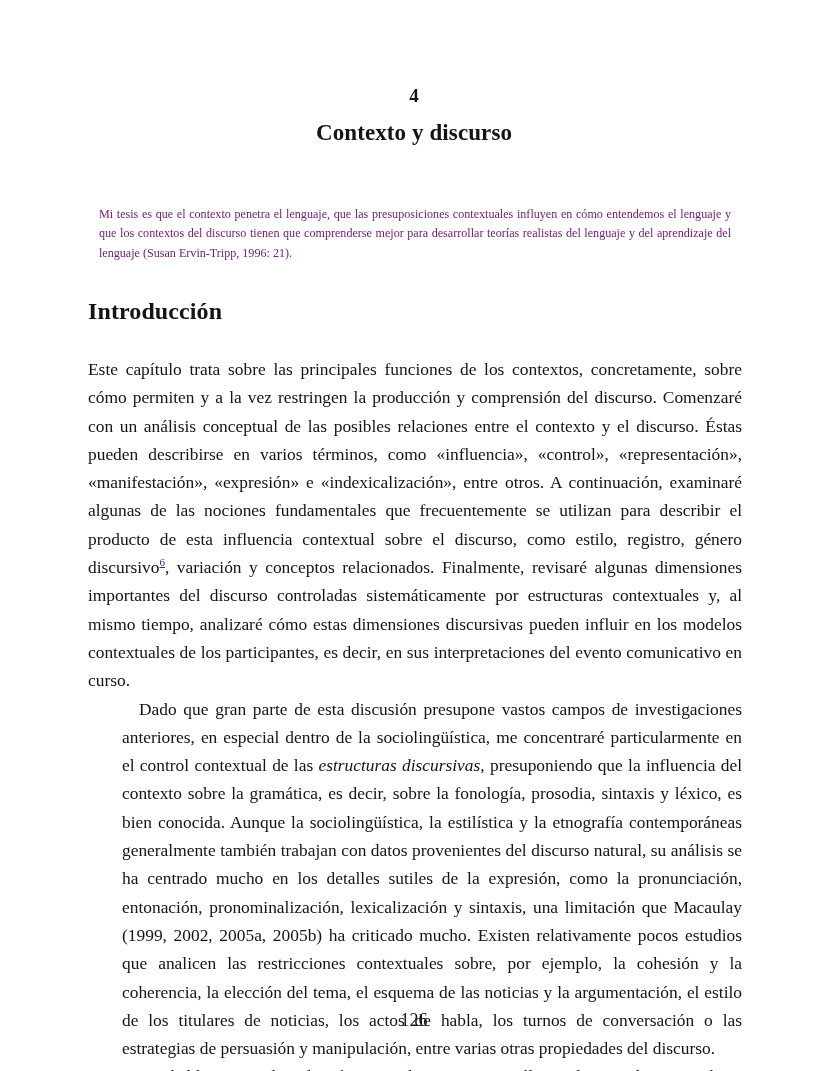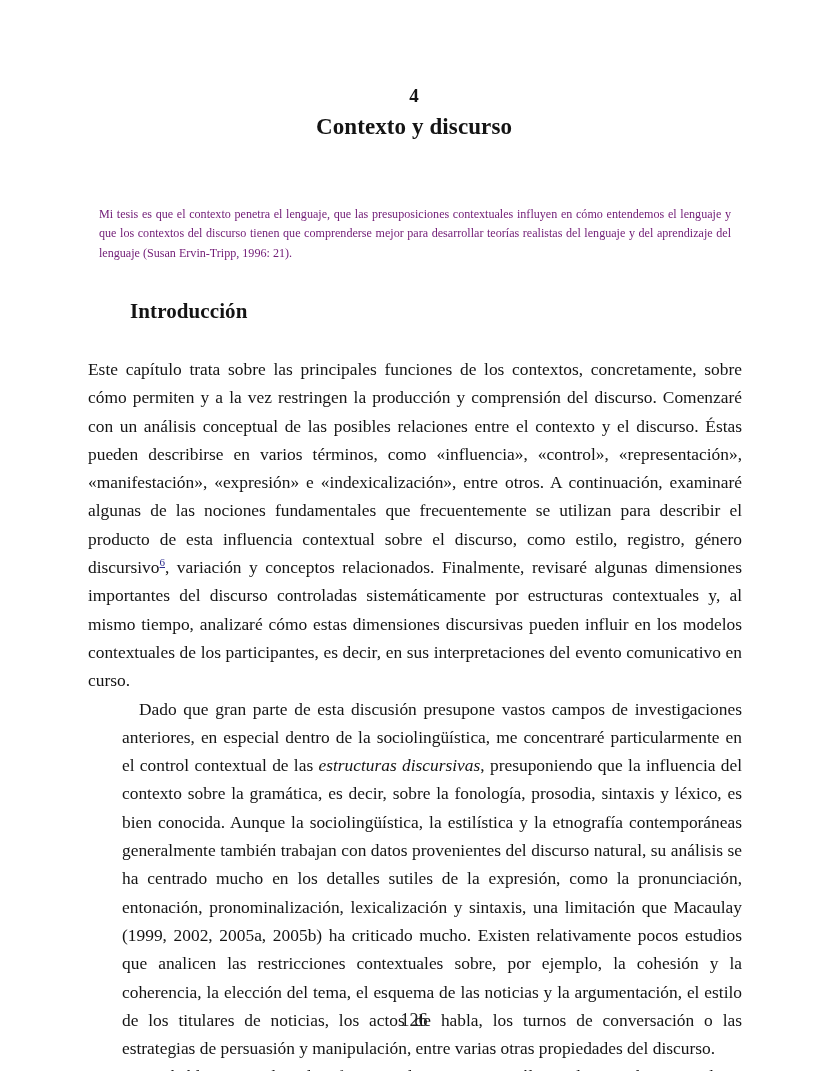--- a/index.html
+++ b/index.html
@@ -34,21 +34,21 @@
   .chapter-number {
     font-size: 19px;
     font-weight: bold;
     line-height: 24px;
     letter-spacing: 0.2px;
   }
   .chapter-title {
     font-size: 23px;
     font-weight: bold;
     line-height: 30px;
-    margin-top: 4px;
+    margin-top: 10px;
     letter-spacing: 0.1px;
   }
 
   
   .epigraph {
     position: absolute;
     left: 99px;
     top: 205px;
     width: 632px;
     font-size: 12.1px;
@@ -56,25 +56,24 @@
     text-align: justify;
     text-justify: inter-word;
     color: #701a75;
   }
 
   
   .section-heading {
     position: absolute;
     left: 88px;
     top: 299px;
-    font-size: 21px;
+    font-size: 24px;
     font-weight: bold;
     line-height: 24px;
     letter-spacing: 0.1px;
-    margin-left: 42px;
   }
 
   
   .body-text {
     position: absolute;
     left: 88px;
     top: 355px;
     width: 654px;
     font-size: 17.4px;
     line-height: 28.3px;

